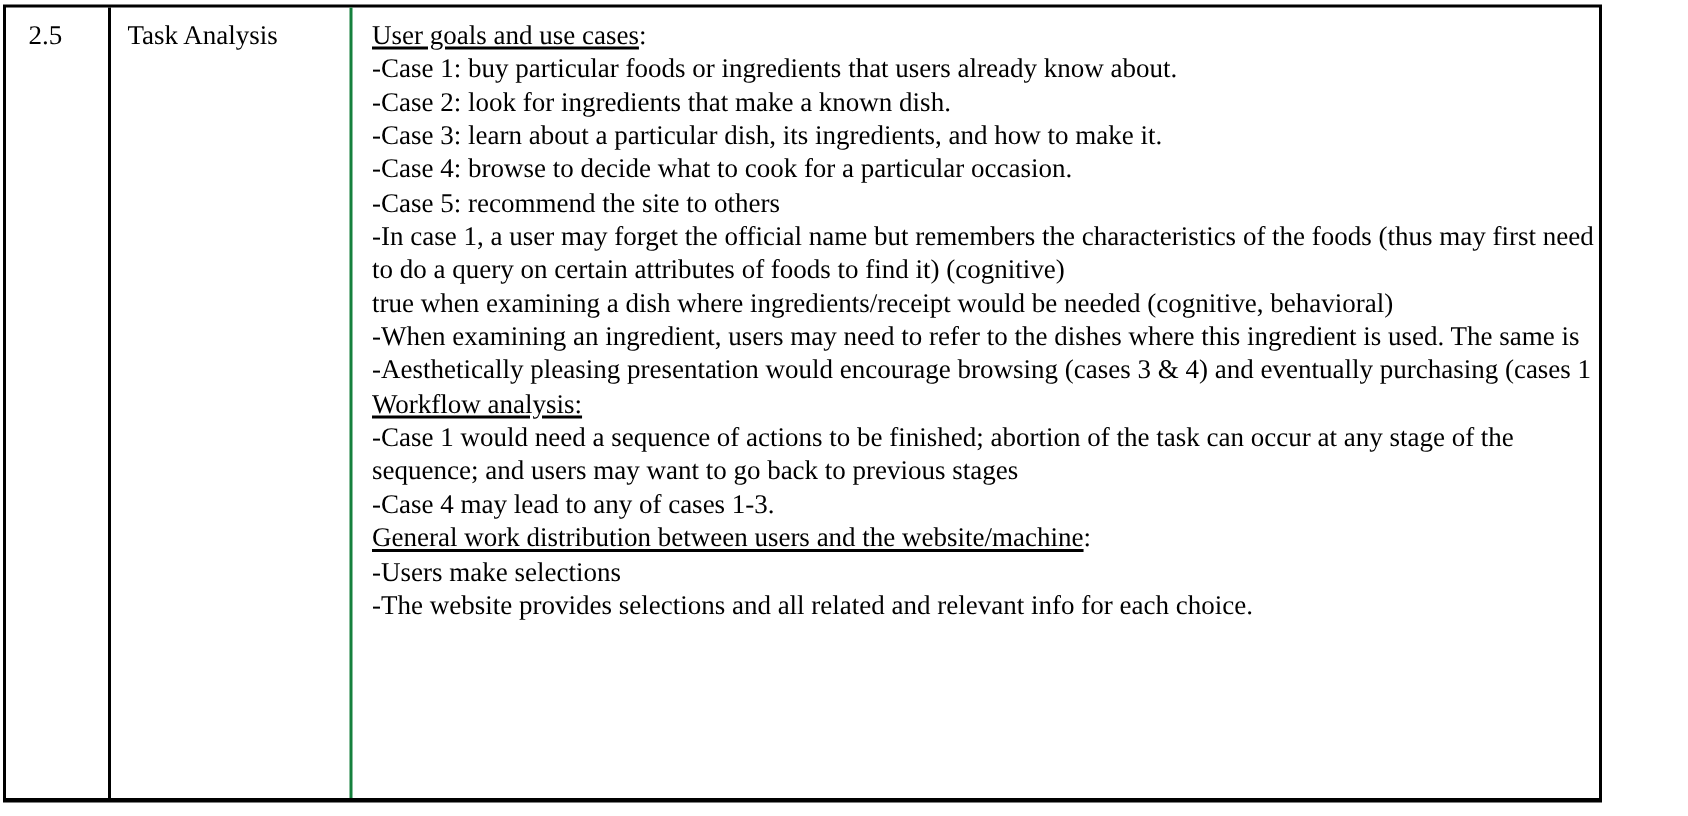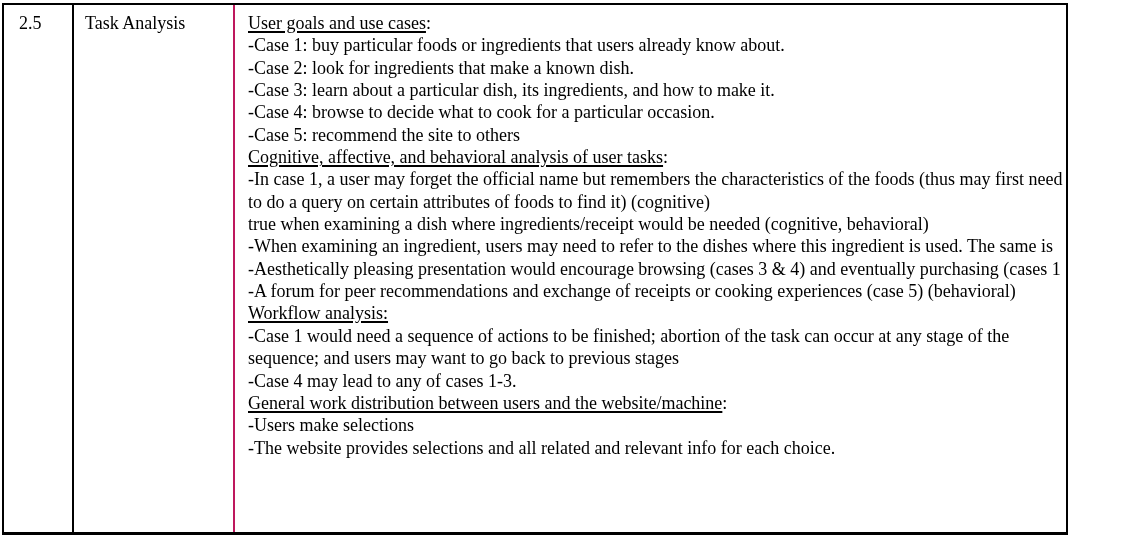--- a/index.html
+++ b/index.html
@@ -35,21 +35,21 @@
   }
   .col-num {
     width: 70px;
     flex: 0 0 auto;
     border-right: 2px solid #000000;
     padding: 7px 0 0 15px;
   }
   .col-title {
     width: 161px;
     flex: 0 0 auto;
-    border-right: 2px solid #be185d;
+    border-right: 2px solid #15803d;
     padding: 7px 0 0 11px;
   }
   .col-content {
     flex: 1 1 auto;
     padding: 7px 0 0 13px;
     overflow: hidden;
     border-radius: 22px;
   }
   .line {
     height: 22.35px;
@@ -72,27 +72,25 @@
     <div class="cell col-title">
       <span>Task Analysis</span>
     </div>
     <div class="cell col-content" id="content-cell">
         <div class="line"><span class="u">User goals and use cases</span>:</div>
         <div class="line">-Case 1: buy particular foods or ingredients that users already know about.</div>
         <div class="line">-Case 2: look for ingredients that make a known dish.</div>
         <div class="line">-Case 3: learn about a particular dish, its ingredients, and how to make it.</div>
         <div class="line">-Case 4: browse to decide what to cook for a particular occasion.</div>
         <div class="line">-Case 5: recommend the site to others</div>
-        <div class="line"><span class="u">Cognitive, affective, and behavioral analysis of user tasks</span>:</div>
         <div class="line">-In case 1, a user may forget the official name but remembers the characteristics of the foods (thus may first need</div>
         <div class="line">to do a query on certain attributes of foods to find it) (cognitive)</div>
         <div class="line">true when examining a dish where ingredients/receipt would be needed (cognitive, behavioral)</div>
         <div class="line">-When examining an ingredient, users may need to refer to the dishes where this ingredient is used. The same is</div>
         <div class="line">-Aesthetically pleasing presentation would encourage browsing (cases 3 &amp; 4) and eventually purchasing (cases 1</div>
-        <div class="line">-A forum for peer recommendations and exchange of receipts or cooking experiences (case 5) (behavioral)</div>
         <div class="line"><span class="u">Workflow analysis:</span></div>
         <div class="line">-Case 1 would need a sequence of actions to be finished; abortion of the task can occur at any stage of the</div>
         <div class="line">sequence; and users may want to go back to previous stages</div>
         <div class="line">-Case 4 may lead to any of cases 1-3.</div>
         <div class="line"><span class="u">General work distribution between users and the website/machine</span>:</div>
         <div class="line">-Users make selections</div>
         <div class="line">-The website provides selections and all related and relevant info for each choice.</div>
       </div>
   </div>
 </div>

